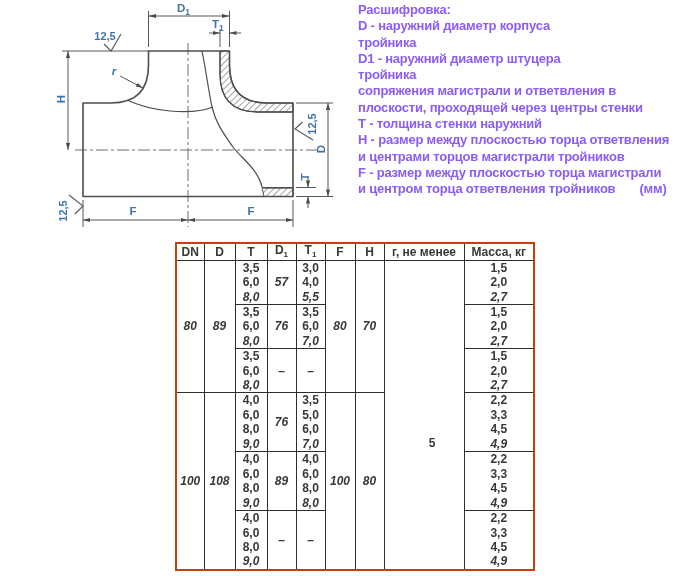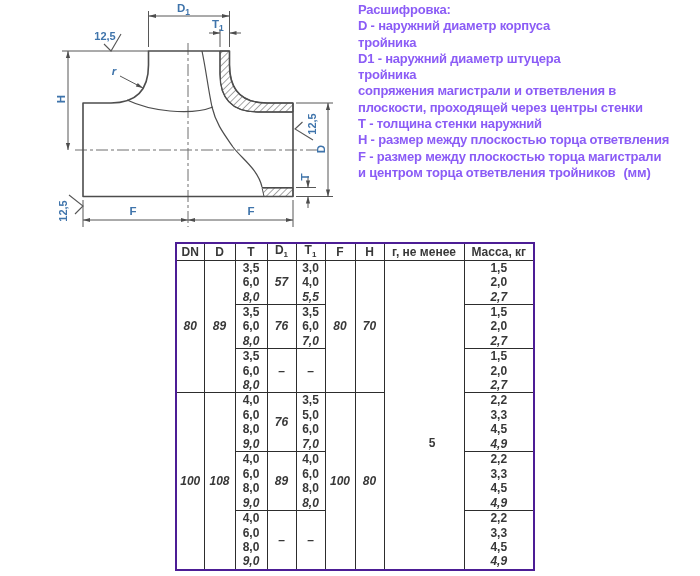--- a/index.html
+++ b/index.html
@@ -11,26 +11,26 @@
   #drawing{position:absolute;left:0;top:0;}
   .dim-label{font-family:"Liberation Sans",sans-serif;font-weight:bold;font-size:11.5px;fill:#3f74ab;}
   .dim-label-sm{font-family:"Liberation Sans",sans-serif;font-weight:bold;font-size:11px;fill:#3f74ab;}
   
   #legend{
     position:absolute;left:358px;top:2px;width:340px;
     font-size:13px;line-height:16.3px;font-weight:bold;color:#8b5cf6;
     letter-spacing:-0.2px;
   }
   #legend .line{white-space:nowrap;}
-  #legend .unit{display:inline-block;margin-left:8px;text-align:center;}
+  #legend .unit{display:inline-block;margin-left:24px;text-align:center;}
   
   #dim-table-wrap{position:absolute;left:175px;top:242px;}
   table.dims{
     border-collapse:collapse;table-layout:fixed;
-    border:2px solid #4c1d95;
+    border:2px solid #c2410c;
     font-size:12px;font-weight:bold;color:#383838;
   }
   table.dims th,table.dims td{
     border-left:1.5px solid #2d2d2d;border-right:1.5px solid #2d2d2d;
     padding:0;text-align:center;vertical-align:middle;line-height:1.05;
   }
   table.dims th{height:16px;border-bottom:1.5px solid #2d2d2d;font-weight:bold;}
   table.dims tbody tr{height:14.72px;}
   table.dims .bb{border-bottom:1.5px solid #2d2d2d;font-style:italic;}
   table.dims td.r-min{vertical-align:top;padding-top:176px;padding-left:16px;}
@@ -126,20 +126,21 @@
   <div class="line">Расшифровка:</div>
 
     <div class="line">D - наружний диаметр корпуса</div>
     <div class="line">тройника</div>
     <div class="line">D1 - наружний диаметр штуцера</div>
     <div class="line">тройника</div>
     <div class="line">сопряжения магистрали и ответвления в</div>
     <div class="line">плоскости, проходящей через центры стенки</div>
     <div class="line">T - толщина стенки наружний</div>
     <div class="line">H - размер между плоскостью торца ответвления</div>
+    <div class="line">и центрами торцов магистрали тройников</div>
     <div class="line">F - размер между плоскостью торца магистрали</div>
     <div class="line"><span>и центром торца ответвления тройников</span><span class="unit">(мм)</span></div>
   </div>
 
 <div id="dim-table-wrap">
   <table class="dims">
     <colgroup>
         <col style="width: 28px;">
         <col style="width: 31px;">
         <col style="width: 32px;">

